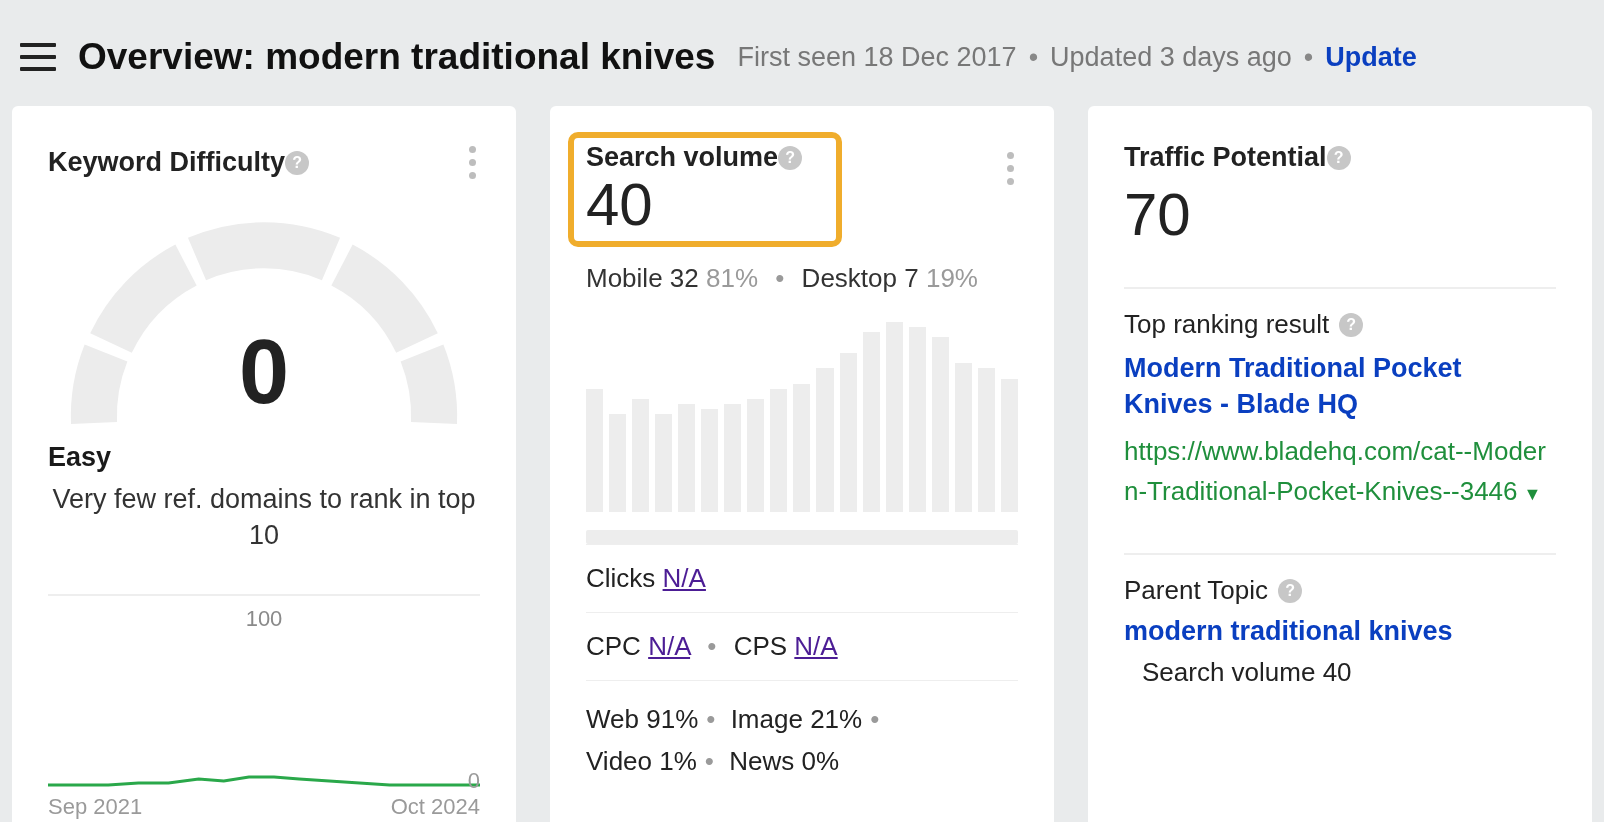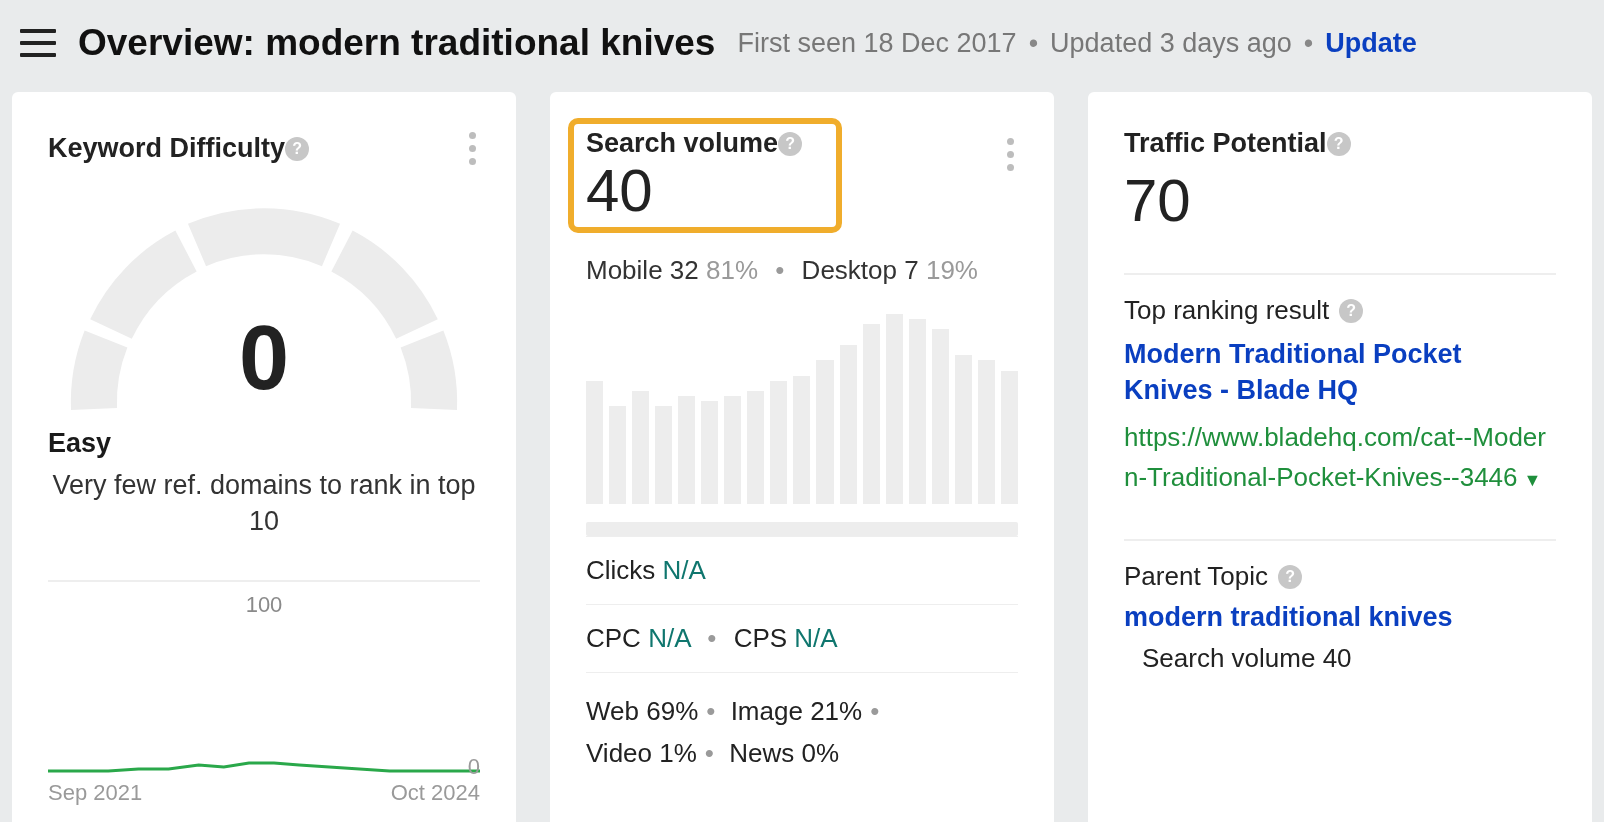--- a/index.html
+++ b/index.html
@@ -7,21 +7,21 @@
     font-family: -apple-system, BlinkMacSystemFont, "Segoe UI", Helvetica, Arial, sans-serif;
     background: #e9ebec;
     color: #1a1a1a;
     width: 1604px;
     height: 822px;
     overflow: hidden;
   }
   .header {
     display: flex;
     align-items: center;
-    padding: 22px 20px 28px 20px;
+    padding: 36px 20px 28px 20px;
     gap: 22px;
   }
   .hamburger {
     width: 36px; height: 28px;
     display: flex; flex-direction: column; justify-content: space-between;
     cursor: pointer;
   }
   .hamburger span {
     display:block; height:4px; background:#222; border-radius:1px;
   }
@@ -89,30 +89,30 @@
   
   .sv-highlight {
     border:6px solid #f0ad2c;
     border-radius:10px;
     display:inline-block;
     padding:4px 34px 6px 12px;
     margin:-10px -12px 16px -18px;
   }
   .sv-highlight .card-title { margin-bottom:2px; }
   .big-number { font-size:60px; font-weight:400; color:#222; line-height:1; }
-  .device-line { font-size:26px; color:#333; margin-top:6px; }
+  .device-line { font-size:26px; color:#333; }
   .device-line .pct { color:#9a9a9a; }
   .device-line .dot { color:#9a9a9a; margin:0 10px; }
   .bars-wrap { margin-top:28px; }
   .bars { display:flex; align-items:flex-end; gap:6px; height:190px; }
   .bars div { flex:1; background:#ededed; }
   .slider { height:14px; background:#ededed; margin-top:18px; border-radius:2px; }
   .metric-row { font-size:26px; color:#222; padding:18px 0; border-top:1px solid #eee; }
   .metric-row:first-of-type { border-top:none; margin-top:20px;}
-  .metric-row .na { color:#0f766e; }
+  .metric-row .na { color:#4c1d95;text-decoration:underline; }
   .metric-row .dot { color:#9a9a9a; margin:0 10px; }
   .serp-features { font-size:26px; color:#222; line-height:1.6; padding-top:18px; border-top:1px solid #eee;}
   .serp-features .dot { color:#9a9a9a; margin:0 8px; }
   
   .tp-section { padding-bottom:18px; }
   .sub-title { font-size:26px; color:#222; display:flex; align-items:center; gap:10px; margin-bottom:10px; }
   .result-link { font-size:27px; font-weight:700; color:#0a3fc0; line-height:1.35; cursor:pointer; }
   .result-url { font-size:26px; color:#1f8f3c; line-height:1.55; word-break:break-all; margin-top:8px;}
   .result-url .caret { color:#1f8f3c; font-size:18px; margin-left:6px; }
   .divider { border:none; border-top:2px solid #eee; margin:24px 0 20px 0; }
@@ -232,21 +232,21 @@
 
     <div class="metric-row">
       <span>Clicks</span> <span class="na">N/A</span>
     </div>
     <div class="metric-row">
       <span>CPC</span> <span class="na">N/A</span>
       <span class="dot">•</span>
       <span>CPS</span> <span class="na">N/A</span>
     </div>
     <div class="serp-features">
-      <span>Web</span> <span>69%</span><span class="dot">•</span>
+      <span>Web</span> <span>91%</span><span class="dot">•</span>
       <span>Image</span> <span>21%</span><span class="dot">•</span><br>
       <span>Video</span> <span>1%</span><span class="dot">•</span>
       <span>News</span> <span>0%</span>
     </div>
   </div>
 
   <div class="card">
     <div class="tp-section">
       <div class="card-title">
         <span>Traffic Potential</span>

